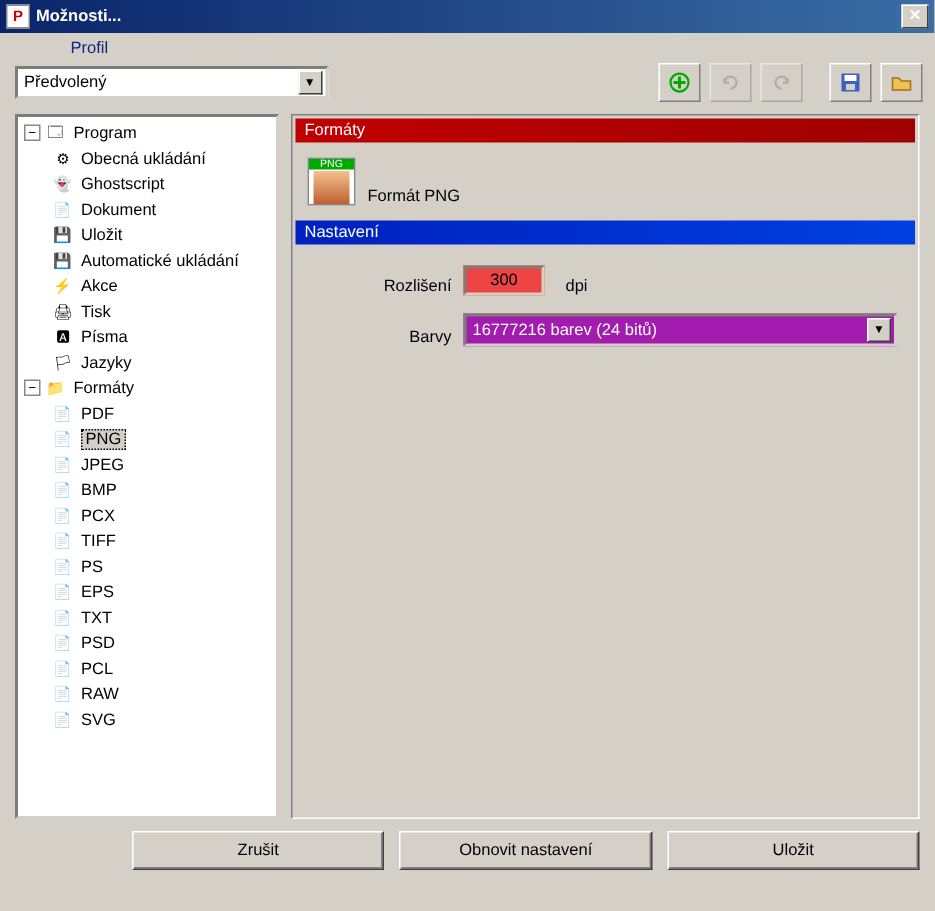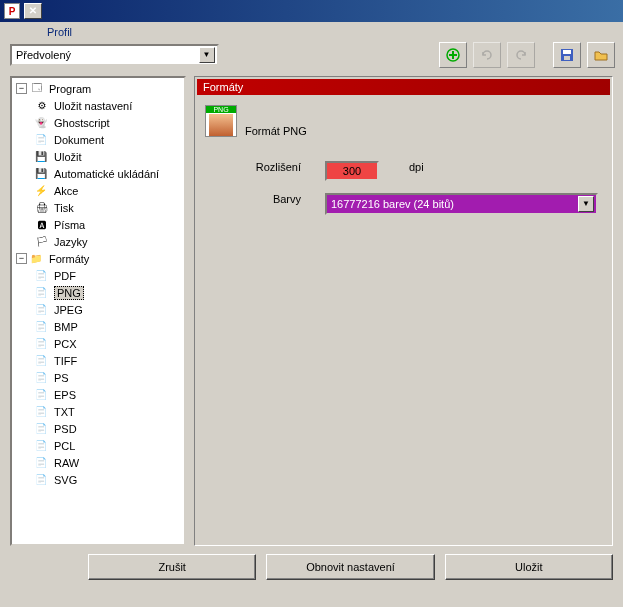--- a/index.html
+++ b/index.html
@@ -31,38 +31,39 @@
 
 .right-panel { flex: 1; background: #d4d0c8; border: 1px solid #808080; border-right-color: #fff; border-bottom-color: #fff; padding: 2px; display: flex; flex-direction: column; }
 .panel-header { background: linear-gradient(to right, #c00000, #a00000); color: #fff; padding: 2px 6px; font-weight: normal; }
 .panel-header.blue { background: linear-gradient(to right, #0020c0, #0040e0); }
 .format-row { display: flex; align-items: flex-end; padding: 10px 8px; gap: 8px; }
 .format-thumb { width: 32px; height: 32px; border: 1px solid #888; background: #fff; display: flex; flex-direction: column; align-items: center; justify-content: flex-start; }
 .format-thumb .badge { background: #0a0; color: #fff; font-size: 7px; padding: 0 2px; width: 100%; text-align: center; }
 .format-thumb .face { width: 24px; height: 22px; background: linear-gradient(#f4c090, #c06030); margin-top: 1px; }
 
 .settings-body { padding: 14px 12px; }
-.form-row { display: flex; align-items: flex-start; margin-bottom: 12px; gap: 16px; }
+.form-row { display: flex; align-items: flex-end; margin-bottom: 12px; }
 .form-row .lab { width: 100px; text-align: right; padding-right: 8px; }
 .text-input { width: 54px; height: 20px; border: 2px inset #d4d0c8; background: #ef4444; text-align: center; padding: 0 4px; }
 .unit { margin-left: 14px; }
 .color-select { flex: 1; }
 .color-select .select-box { background: #a21caf; color: #fff; border: 2px inset #d4d0c8; }
 .color-select .select-box .arrow { background: #d4d0c8; color: #000; }
 
 .button-row { display: flex; gap: 10px; padding: 0 10px 10px 88px; }
 .dlg-btn { flex: 1; height: 26px; background: #d4d0c8; border: 1px solid #fff; border-right-color: #404040; border-bottom-color: #404040; box-shadow: inset -1px -1px 0 #808080; cursor: pointer; text-align: center; line-height: 24px; }
 
 svg { display: block; }
 </style>
 </head>
 <body>
 
 <div class="titlebar">
   <span class="icon">P</span>
+  <span class="title">Možnosti...</span>
   <span class="close">✕</span>
 </div>
 
 <div class="section-label">Profil</div>
 
 <div class="profile-row">
   <div class="profile-select">
     <div class="select-box">
       <span>Předvolený</span>
       <span class="arrow">▼</span>
@@ -104,21 +105,21 @@
 
 <div class="body-row">
   <div class="tree-panel">
     <div class="tree-item">
       <span class="exp">−</span>
       <span class="ticon">🗔</span>
       <span class="tlabel">Program</span>
     </div>
     <div class="tree-item child">
         <span class="ticon">⚙</span>
-        <span class="tlabel">Uložit nastavení</span>
+        <span class="tlabel">Obecná ukládání</span>
       </div>
     <div class="tree-item child">
         <span class="ticon">👻</span>
         <span class="tlabel">Ghostscript</span>
       </div>
     <div class="tree-item child">
         <span class="ticon">📄</span>
         <span class="tlabel">Dokument</span>
       </div>
     <div class="tree-item child">
@@ -207,20 +208,21 @@
 
   <div class="right-panel">
     <div class="panel-header">Formáty</div>
     <div class="format-row">
       <div class="format-thumb">
         <div class="badge">PNG</div>
         <div class="face"></div>
       </div>
       <span>Formát PNG</span>
     </div>
+    <div class="panel-header blue">Nastavení</div>
     <div class="settings-body">
       <div class="form-row">
         <span class="lab">Rozlišení</span>
         <input class="text-input" value="300" style="">
         <span class="unit">dpi</span>
       </div>
       <div class="form-row">
         <span class="lab">Barvy</span>
         <div class="color-select">
           <div class="select-box">

